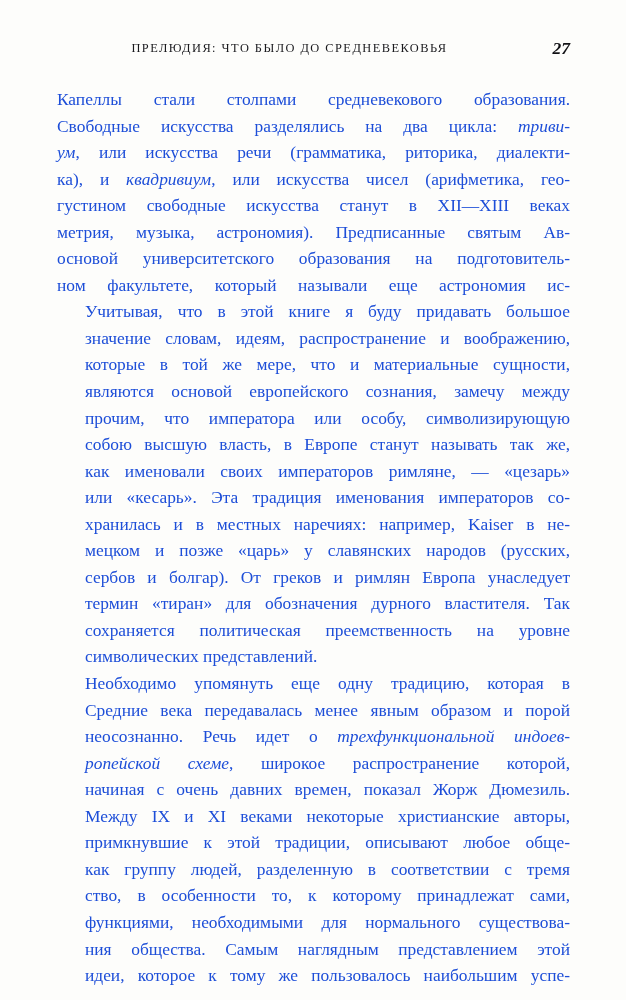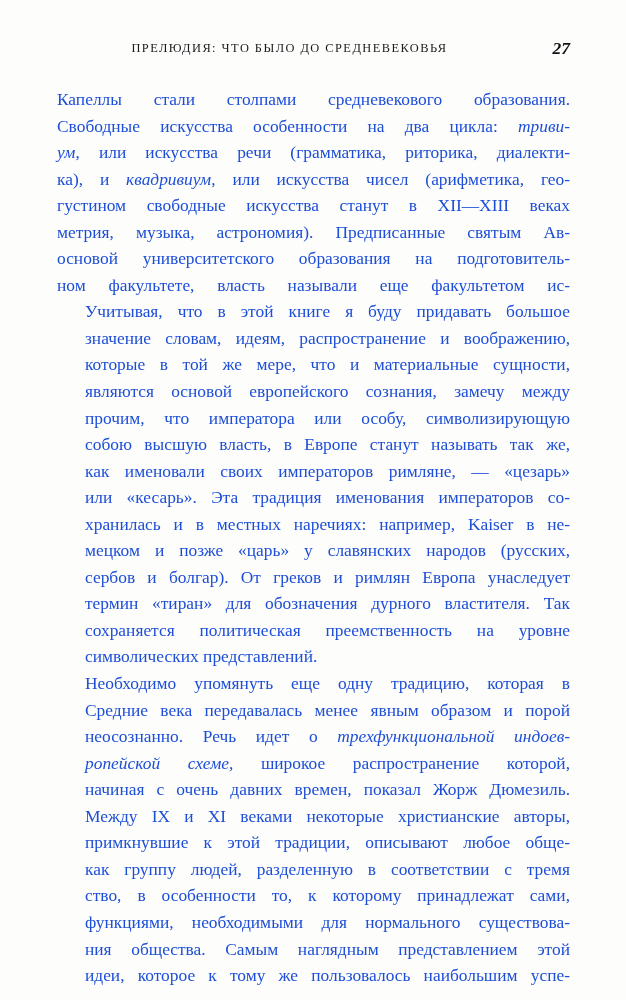--- a/index.html
+++ b/index.html
@@ -108,27 +108,27 @@
 <div class="page">
 
   <div class="running-head">
     <div class="running-head-title">ПРЕЛЮДИЯ: ЧТО БЫЛО ДО СРЕДНЕВЕКОВЬЯ</div>
     <div class="running-head-folio">27</div>
   </div>
 
   <div class="textblock">
       <p class="para">
         <span class="ln"><span>Капеллы стали столпами средневекового образования.</span></span>
-        <span class="ln"><span>Свободные искусства особенности на два цикла: </span><i>триви-</i></span>
+        <span class="ln"><span>Свободные искусства разделялись на два цикла: </span><i>триви-</i></span>
         <span class="ln"><i>ум</i><span>, или искусства речи (грамматика, риторика, диалекти-</span></span>
         <span class="ln"><span>ка), и </span><i>квадривиум</i><span>, или искусства чисел (арифметика, гео-</span></span>
         <span class="ln"><span>густином свободные искусства станут в XII—XIII веках</span></span>
         <span class="ln"><span>метрия, музыка, астрономия). Предписанные святым Ав-</span></span>
         <span class="ln"><span>основой университетского образования на подготовитель-</span></span>
-        <span class="ln"><span>ном факультете, власть называли еще факультетом ис-</span></span>
+        <span class="ln"><span>ном факультете, который называли еще астрономия ис-</span></span>
       </p>
       <p class="para indent">
         <span class="ln first-indent"><span>Учитывая, что в этой книге я буду придавать большое</span></span>
         <span class="ln"><span>значение словам, идеям, распространение и воображению,</span></span>
         <span class="ln"><span>которые в той же мере, что и материальные сущности,</span></span>
         <span class="ln"><span>являются основой европейского сознания, замечу между</span></span>
         <span class="ln"><span>прочим, что императора или особу, символизирующую</span></span>
         <span class="ln"><span>собою высшую власть, в Европе станут называть так же,</span></span>
         <span class="ln"><span>как именовали своих императоров римляне, — «цезарь»</span></span>
         <span class="ln"><span>или «кесарь». Эта традиция именования императоров со-</span></span>

